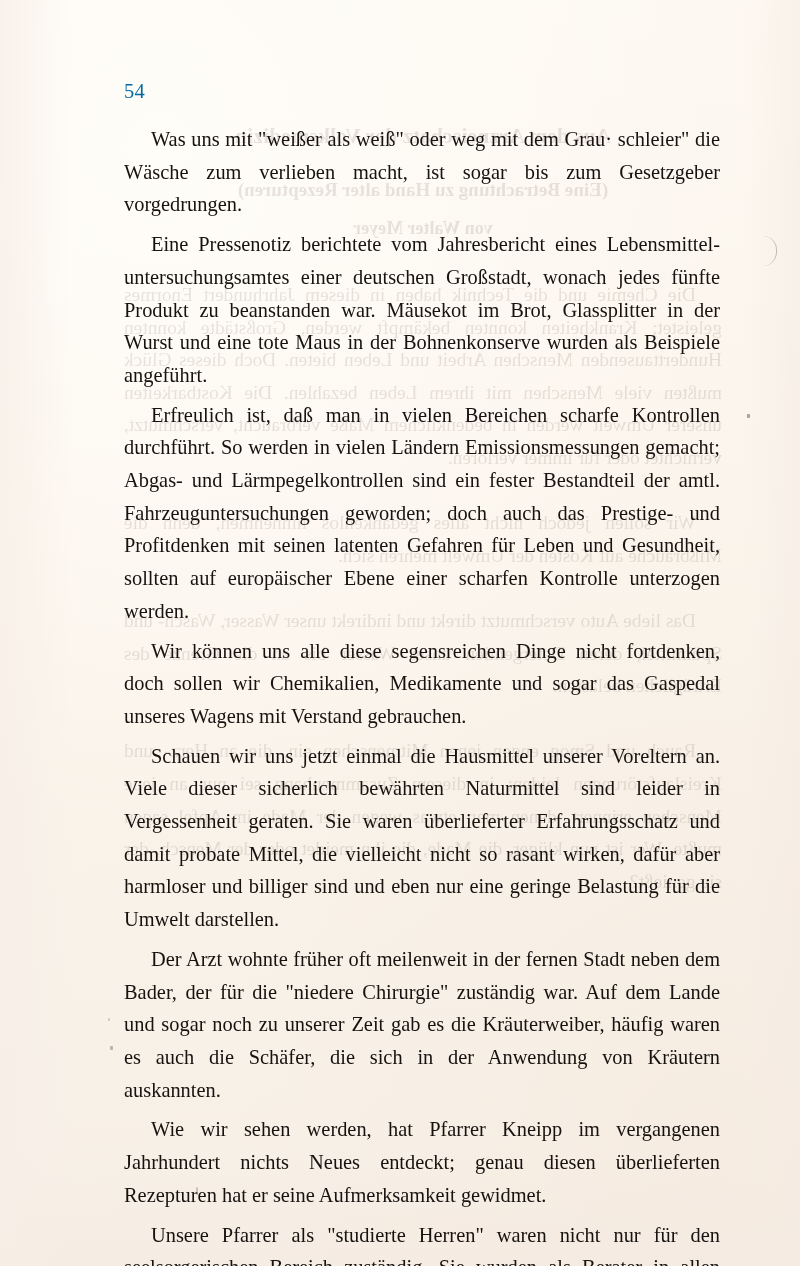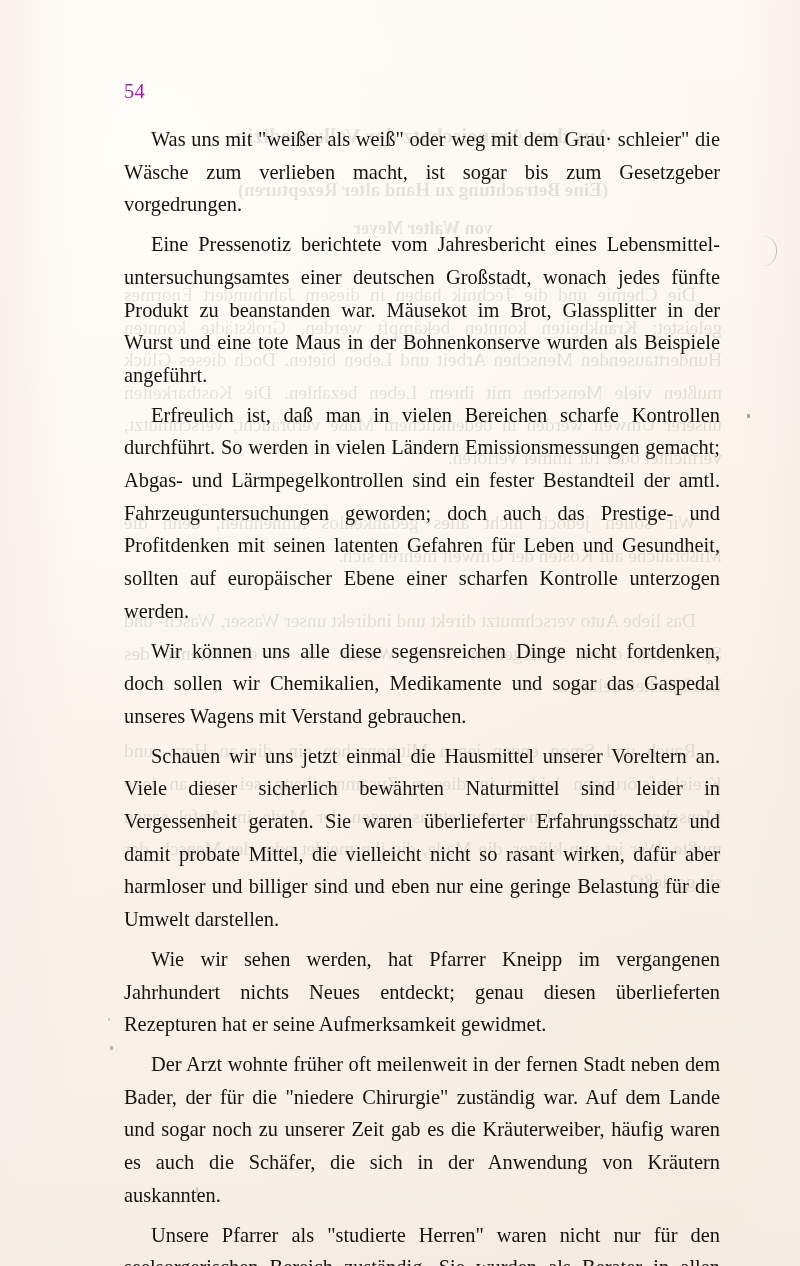--- a/index.html
+++ b/index.html
@@ -93,21 +93,21 @@
   #content {
     position: absolute;
     left: 124px;
     top: 78px;
     width: 596px;
   }
   #folio {
     font-family: "Liberation Serif", "DejaVu Serif", serif;
     font-size: 20.5px;
     line-height: 26px;
-    color: #a21caf;
+    color: #0369a1;
     margin: 0 0 19px 0;
     letter-spacing: 0.3px;
   }
   .para {
     font-family: "Liberation Serif", "DejaVu Serif", serif;
     font-size: 20.4px;
     line-height: 32.7px;
     color: #17120f;
     text-align: justify;
     text-justify: inter-word;
@@ -182,22 +182,22 @@
   </div>
 
   <div id="content">
     <div id="folio">54</div>
 
     <p class="para">Was uns mit "weißer als weiß" oder weg mit dem Grau· schleier" die Wäsche zum verlieben macht, ist sogar bis zum Gesetzgeber vorgedrungen.</p>
     <p class="para spaced">Eine Pressenotiz berichtete vom Jahresbericht eines Lebens­mittel­untersuchungsamtes einer deutschen Großstadt, wonach jedes fünfte Produkt zu beanstanden war. Mäusekot im Brot, Glassplitter in der Wurst und eine tote Maus in der Bohnenkon­serve wurden als Beispiele angeführt.</p>
     <p class="para spaced">Erfreulich ist, daß man in vielen Bereichen scharfe Kontrol­len durchführt. So werden in vielen Ländern Emissionsmessungen gemacht; Abgas- und Lärmpegelkontrollen sind ein fester Bestand­teil der amtl. Fahrzeuguntersuchungen geworden; doch auch das Prestige- und Profitdenken mit seinen latenten Gefahren für Leben und Gesundheit, sollten auf europäischer Ebene einer scharfen Kontrolle unterzogen werden.</p>
     <p class="para spaced">Wir können uns alle diese segensreichen Dinge nicht fort­denken, doch sollen wir Chemikalien, Medikamente und sogar das Gaspedal unseres Wagens mit Verstand gebrauchen.</p>
     <p class="para spaced">Schauen wir uns jetzt einmal die Hausmittel unserer Vorel­tern an. Viele dieser sicherlich bewährten Naturmittel sind leider in Vergessenheit geraten. Sie waren überlieferter Erfahrungs­schatz und damit probate Mittel, die vielleicht nicht so rasant wirken, dafür aber harmloser und billiger sind und eben nur eine geringe Belastung für die Umwelt darstellen.</p>
+    <p class="para spaced">Der Arzt wohnte früher oft meilenweit in der fernen Stadt neben dem Bader, der für die "niedere Chirurgie" zuständig war. Auf dem Lande und sogar noch zu unserer Zeit gab es die Kräuterweiber, häufig waren es auch die Schäfer, die sich in der Anwendung von Kräutern auskannten.</p>
     <p class="para spaced">Wie wir sehen werden, hat Pfarrer Kneipp im vergangenen Jahrhundert nichts Neues entdeckt; genau diesen überlieferten Rezepturen hat er seine Aufmerksamkeit gewidmet.</p>
-    <p class="para spaced">Der Arzt wohnte früher oft meilenweit in der fernen Stadt neben dem Bader, der für die "niedere Chirurgie" zuständig war. Auf dem Lande und sogar noch zu unserer Zeit gab es die Kräuterweiber, häufig waren es auch die Schäfer, die sich in der Anwendung von Kräutern auskannten.</p>
     <p class="para spaced">Unsere Pfarrer als "studierte Herren" waren nicht nur für den seelsorgerischen Bereich zuständig. Sie wurden als Berater in allen Lebenslagen konsultiert, gleichwohl verstanden sie sich auch auf das, was Leib und Seele zusammenhält, nämlich Essen und Trinken.</p>
   </div>
 
   <span class="speck" id="speck-right-mid"></span>
   <span class="speck" id="speck-left-low"></span>
   <span class="speck" id="speck-left-mid"></span>
   <span class="speck" id="speck-bottom"></span>
   <span id="mark-right-curve"></span>
 
 </div>

